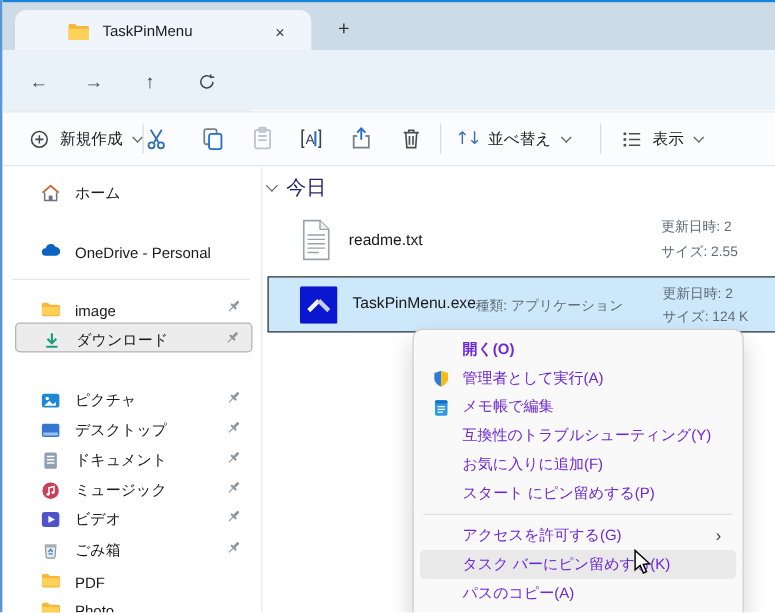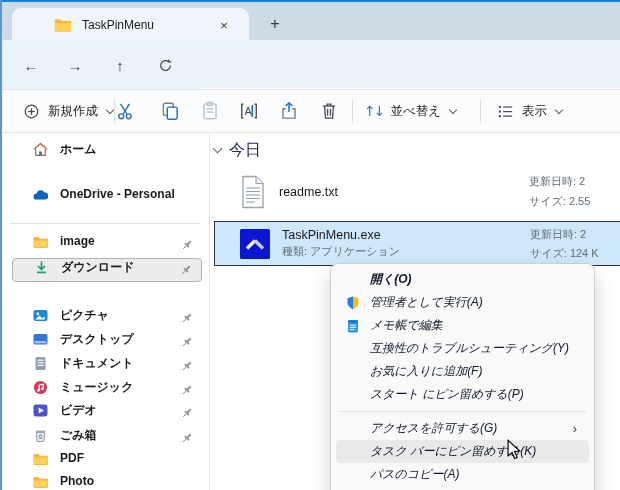--- a/index.html
+++ b/index.html
@@ -34,22 +34,22 @@
   .tbgroup{position:absolute;top:0;height:42px;display:flex;align-items:center;}
   .tbtn{display:flex;align-items:center;gap:7px;padding:0 6px;}
   .tbtxt{font-size:12.5px;color:#1a1a1a;white-space:nowrap;}
   .tbi{position:absolute;top:10px;width:22px;height:22px;}
   .tbdiv{position:absolute;top:9px;width:1px;height:24px;background:#d9dde0;}
   .chev{display:inline-block;width:5px;height:5px;border-right:1.3px solid #5a5e63;
         border-bottom:1.3px solid #5a5e63;transform:rotate(45deg);margin:-3px 0 0 2px;}
   .sortglyph{font-size:14px;color:#3a72b8;letter-spacing:-2px;font-family:"DejaVu Sans",sans-serif;}
   
   #sidebar{left:0;top:134px;width:208px;height:356px;background:#fff;border-right:1px solid #e7e7e7;box-sizing:border-box;}
-  .side-item{position:absolute;left:10px;width:190px;height:22px;display:flex;align-items:flex-start;
-             padding-left:20px;box-sizing:border-box;border-radius:4px;font-weight:bold;}
+  .side-item{position:absolute;left:10px;width:190px;height:22px;display:flex;align-items:flex-end;
+             padding-left:20px;box-sizing:border-box;border-radius:4px;}
   .side-item.sel{background:#ececec;border:1px solid #b3b3b3;height:24px;}
   .sicon{width:17px;height:17px;margin-right:11px;flex:0 0 auto;display:flex;}
   .slabel{font-size:12px;color:#1a1a1a;white-space:nowrap;}
   .pin{position:absolute;right:8px;top:4px;width:14px;height:14px;}
   #sidediv{left:8px;top:223px;width:190px;height:1px;background:#e5e5e5;}
   
   #main{left:209px;top:134px;width:411px;height:356px;background:#fff;}
   #grouphdr{left:212px;top:140px;display:flex;align-items:center;gap:8px;}
   #grouphdr .glabel{font-size:16px;color:#24246b;}
   .gchev{display:inline-block;width:6px;height:6px;border-right:1.4px solid #5f6a75;
@@ -62,21 +62,21 @@
   .ftype{font-size:11px;color:#5f6b76;margin-top:2px;}
   .fmeta{position:absolute;left:315px;font-size:11px;color:#5f6b76;white-space:nowrap;}
   
   #cmenu{left:328px;top:263px;width:265px;height:250px;background:#f9f9f9;
          border:1px solid #cfcfcf;border-radius:8px;box-shadow:0 10px 20px rgba(0,0,0,.18);
          box-sizing:border-box;padding-top:4px;}
   .mi{position:relative;height:23px;margin:0 5px;display:flex;align-items:center;border-radius:4px;}
   .mi.hover{background:#e9e9e9;}
   .mic{width:16px;height:16px;margin-left:9px;flex:0 0 auto;display:flex;}
   .mspacer{width:16px;margin-left:9px;flex:0 0 auto;}
-  .mlabel{font-size:12px;color:#0f172a;margin-left:9px;white-space:nowrap;font-style:italic;}
+  .mlabel{font-size:12px;color:#6d28d9;margin-left:9px;white-space:nowrap;}
   .mlabel.bold{font-weight:bold;}
   .msep{height:1px;background:#e0e0e0;margin:5px 8px;}
   .msub{position:absolute;right:12px;font-size:13px;color:#3a3e42;}
   #cursor{left:505px;top:439px;width:22px;height:30px;}
 </style>
 </head>
 <body>
 
 <div id="win">
 
@@ -430,21 +430,21 @@
   </div>
 
   <div class="frow" id="row-exe">
     <span class="ficon">
       <svg viewBox="0 0 30 30" width="30" height="30">
           <rect width="30" height="30" rx="1.5" fill="#0a16d0"></rect>
           <path d="M7 19.5L15 11.5" stroke="#f4f4f4" stroke-width="3.4" fill="none"></path>
           <path d="M15 11.5l8 8" stroke="#c7cde0" stroke-width="3.4" fill="none"></path>
         </svg>
     </span>
-    <span style="display:flex;flex-direction:column;">
+    <span style="display:flex;flex-direction:row;">
       <span class="fname">TaskPinMenu.exe</span>
       <span class="ftype">種類: アプリケーション</span>
     </span>
     <span class="fmeta" style="top:5px">更新日時: 2</span>
     <span class="fmeta" style="top:24px">サイズ: 124 K</span>
   </div>
 
   <div class="abs" id="cmenu">
     <div class="mi">
       <span class="mspacer"></span>

